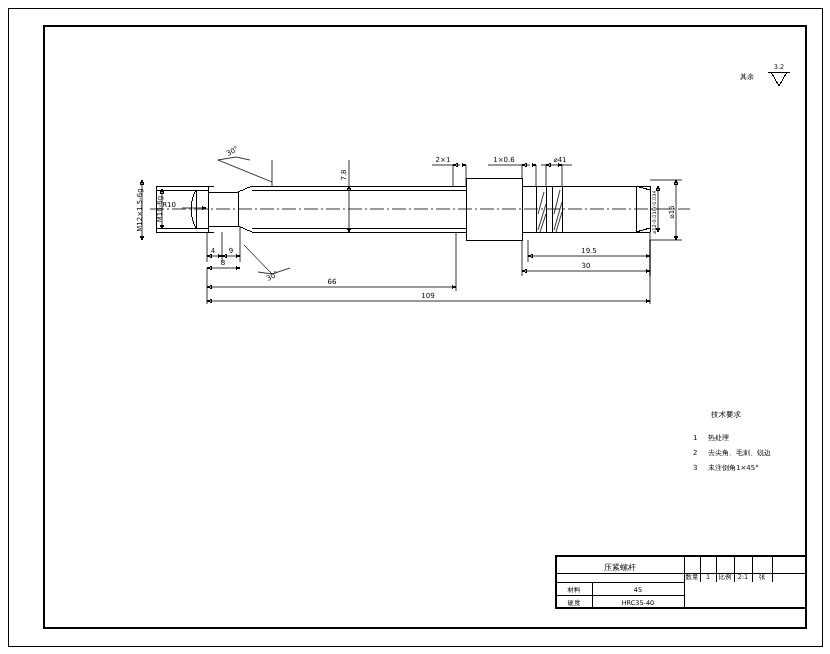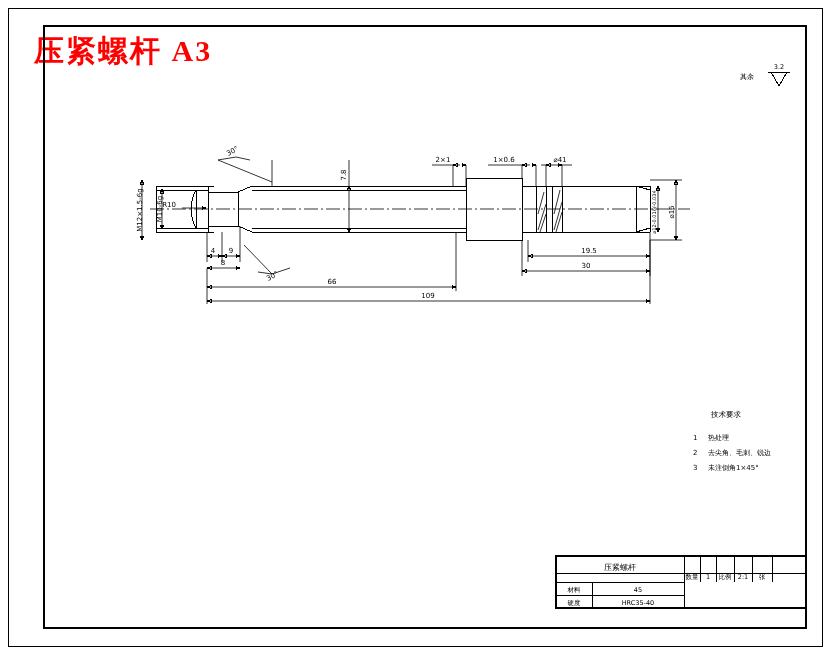--- a/index.html
+++ b/index.html
@@ -11,21 +11,20 @@
     color:#ff0000;font-family:"Liberation Serif",serif;
     font-weight:bold;font-size:30px;letter-spacing:2px;
     white-space:nowrap;line-height:1;
   }
 </style>
 </head>
 <body>
 
 <div id="sheet">
 
-  <div class="title-red">压紧螺杆  A3</div>
 
   <svg width="830" height="654" viewBox="0 0 830 654">
     <style>
       .ln{stroke:#000;stroke-width:1;fill:none;shape-rendering:crispEdges;}
       .lnt{stroke:#000;stroke-width:0.8;fill:none;}
       .thick{stroke:#000;stroke-width:1.6;fill:none;shape-rendering:crispEdges;}
       .ctr{stroke:#000;stroke-width:0.8;fill:none;stroke-dasharray:14,3,2,3;}
       .hatch{stroke:#000;stroke-width:0.8;fill:none;}
       .t{font-family:"Liberation Sans",sans-serif;font-size:6.5px;fill:#000;}
       .tc{font-family:"Liberation Sans",sans-serif;font-size:6.5px;fill:#000;text-anchor:middle;}

